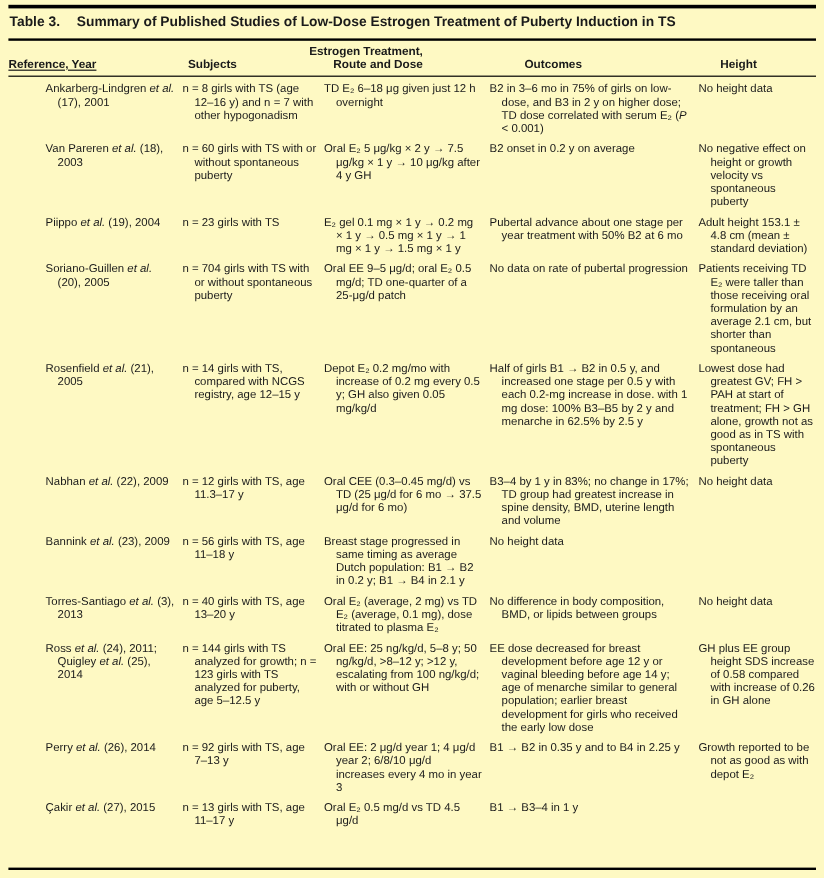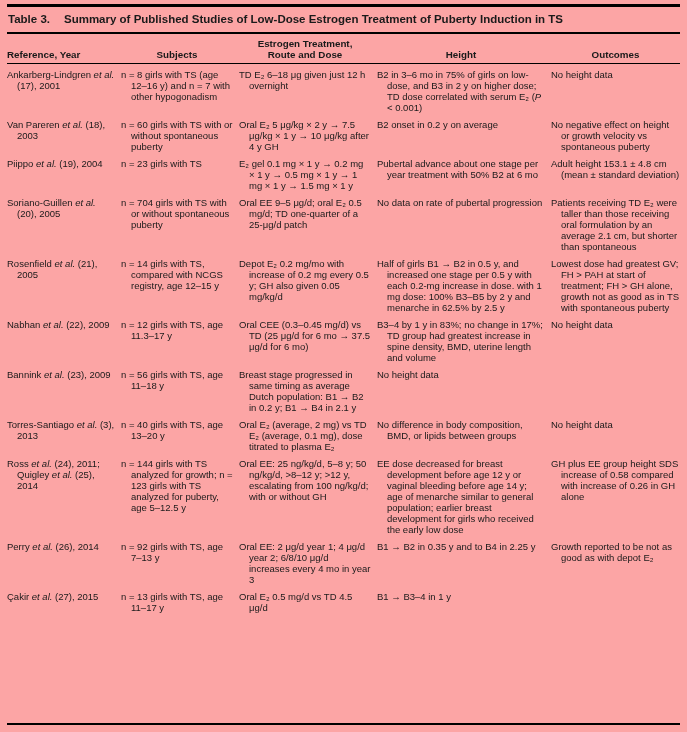--- a/index.html
+++ b/index.html
@@ -1,21 +1,21 @@
 <!DOCTYPE html>
 <html><head>
 <meta charset="utf-8">
 <style>
   * { box-sizing: border-box; }
   html, body { margin: 0; padding: 0; background: #ffffff; }
   .page {
     position: relative;
     width: 687px;
     height: 732px;
-    background: #fca5a5;
+    background: #fef9c3;
     padding: 0 7px;
     overflow: hidden;
     font-family: "Liberation Sans", "DejaVu Sans", sans-serif;
     font-size: 9.5px;
     line-height: 11px;
     color: #1a1a1a;
   }
   .rule { border: 0; margin: 0; }
   .rule-top { margin-top: 4px; border-top: 3px solid #000; }
   .rule-mid { border-top: 2.5px solid #000; }
@@ -39,25 +39,25 @@
     grid-template-columns: 108px 112px 132px 168px 1fr;
     column-gap: 6px;
   }
   .hdr-row { padding: 4px 0 3px 0; }
   .hdr {
     font-weight: bold;
     font-size: 9.8px;
     display: flex;
     align-items: flex-end;
     justify-content: center;
-    text-align: center;
+    text-align: right;
     white-space: pre-line;
   }
-  .hdr.left { justify-content: flex-start; text-align: center; }
-  .tbody { padding-top: 5px; }
+  .hdr.left { justify-content: flex-start; text-align: center; text-decoration: underline; }
+  .tbody { padding-top: 5px; margin-left: 31px; }
   .row { margin-bottom: 6px; }
   .cell { padding-left: 10px; text-indent: -10px; }
   .cell i { font-style: italic; }
 </style>
 </head>
 <body>
 
 <div class="page">
   <div class="rule rule-top"></div>
 
@@ -66,22 +66,22 @@
     <span class="t-text">Summary of Published Studies of Low-Dose Estrogen Treatment of Puberty Induction in TS</span>
   </div>
 
   <div class="rule rule-mid"></div>
 
   <div class="grid hdr-row">
     <div class="hdr left">Reference, Year</div>
     <div class="hdr">Subjects</div>
     <div class="hdr">Estrogen Treatment,
 Route and Dose</div>
+    <div class="hdr">Outcomes</div>
     <div class="hdr">Height</div>
-    <div class="hdr">Outcomes</div>
   </div>
 
   <div class="rule rule-hdr"></div>
 
   <div class="tbody">
 
     <div class="grid row">
       <div class="cell">Ankarberg-Lindgren <i>et al.</i> (17), 2001</div>
       <div class="cell">n = 8 girls with TS (age 12–16 y) and n = 7 with other hypogonadism</div>
       <div class="cell">TD E₂ 6–18 μg given just 12 h overnight</div>

